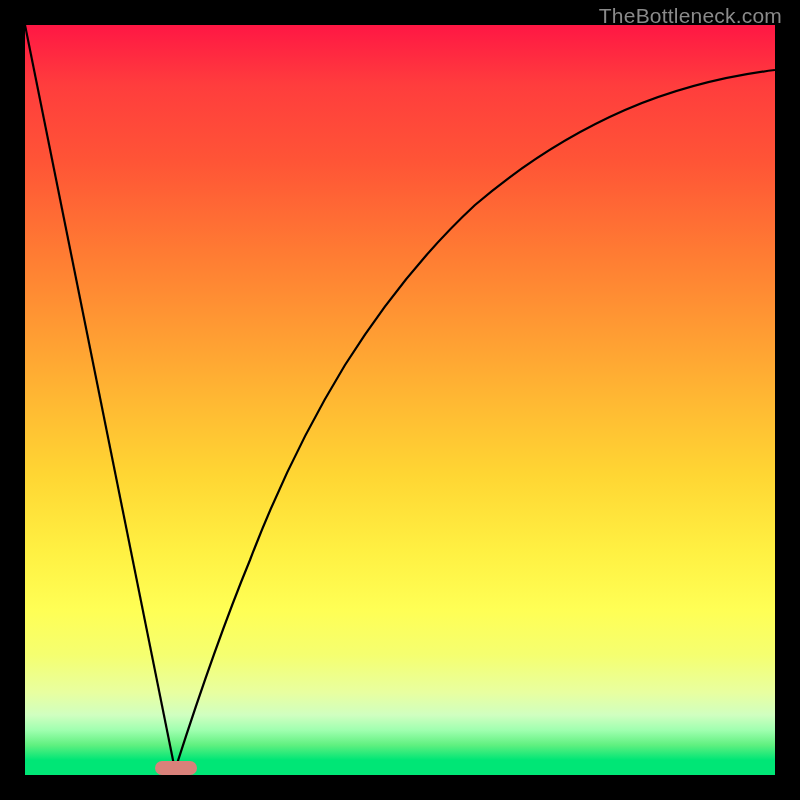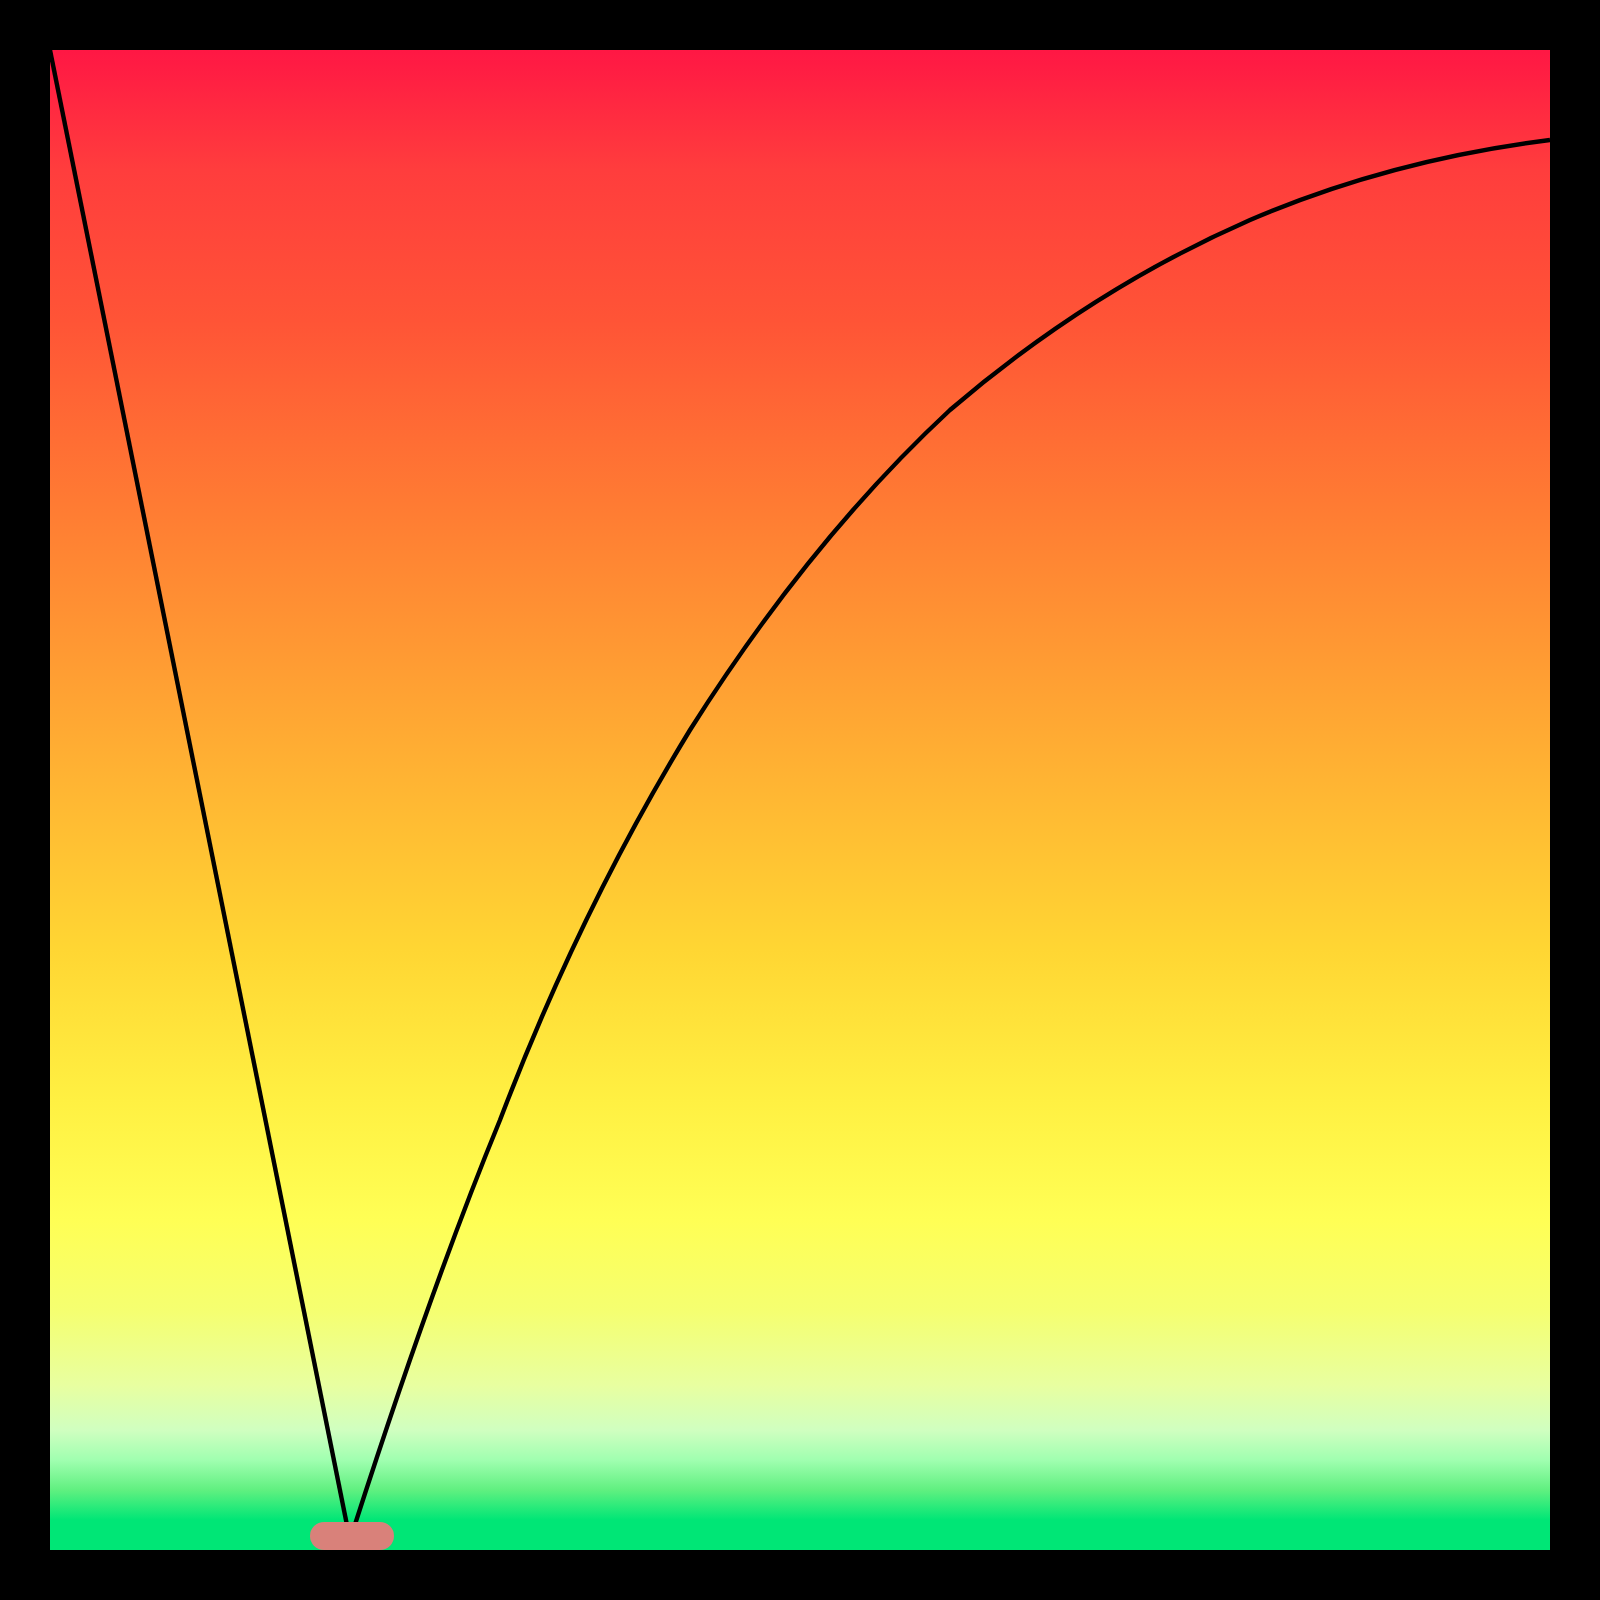--- a/index.html
+++ b/index.html
@@ -85,13 +85,14 @@
       <path d="M 0 0 L 150 745" stroke="#000" stroke-width="2.2" fill="none"></path>
       <path d="M 150 745
                Q 190 620 225 535
                Q 265 430 320 340
                Q 380 245 450 180
                Q 520 120 600 85
                Q 670 55 750 45" stroke="#000" stroke-width="2.2" fill="none"></path>
     </svg>
     <div class="marker"></div>
   </div>
+  <div class="watermark">TheBottleneck.com</div>
 </div>
 
 </body></html>

